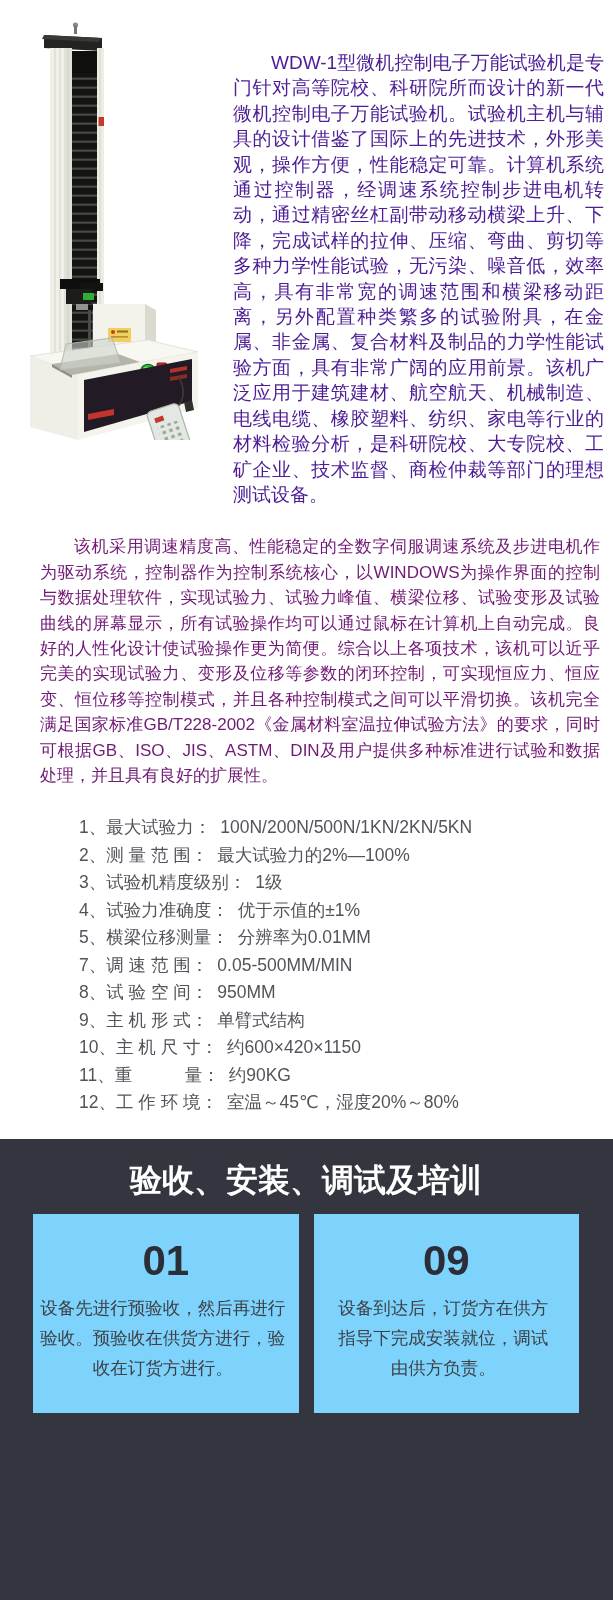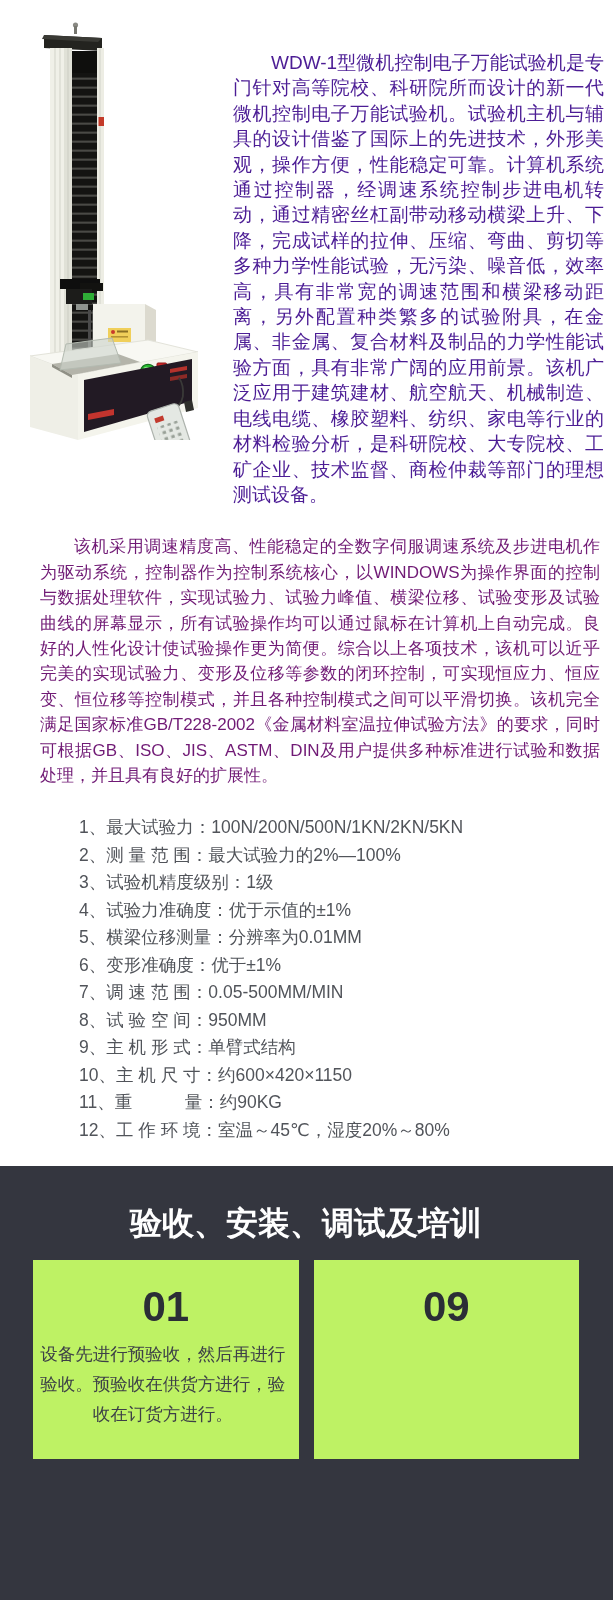--- a/index.html
+++ b/index.html
@@ -13,30 +13,30 @@
   .intro-para{flex:1;margin:0;padding:32px 0 0 3px;font-size:19px;line-height:25.4px;
               text-align:justify;text-indent:2em;color:#4c1d95;}
 
   .para2{margin:27px 13px 0 40px;font-size:17px;line-height:25.4px;text-align:justify;
          text-indent:2em;color:#701a75;}
 
   
   .spec-list{list-style:none;margin:26px 0 0 38px;padding:0;font-size:17.5px;
              line-height:27.5px;color:#51545a;}
   .spec-label{white-space:pre;margin-left:41px;}
-  .spec-value{white-space:pre;}
+  .spec-value{margin-left:9px;white-space:pre;}
 
   
   .dark-section{margin-top:22px;height:505px;box-sizing:border-box;background:#34363f;
                 padding:18px 34px 0 33px;}
-  .dark-title{margin:16px;padding-top:2px;font-size:32px;font-weight:700;color:#ffffff;
+  .dark-title{margin:0;padding-top:2px;font-size:32px;font-weight:700;color:#ffffff;
               text-align:center;letter-spacing:0px;line-height:42px;}
   .card-grid{margin-top:13px;display:grid;grid-template-columns:1fr 1fr;
              column-gap:15px;row-gap:11px;}
-  .card{background:#bef264;height:199px;box-sizing:border-box;display:flex;
+  .card{background:#7dd3fc;height:199px;box-sizing:border-box;display:flex;
         flex-direction:column;align-items:center;overflow:hidden;}
   .card-num{margin-top:26px;font-size:42px;font-weight:700;line-height:1;color:#2b2e36;}
   .card-text{margin:11px 6px 0 0;font-size:17.5px;line-height:30px;color:#3d4047;
              text-align:center;white-space:pre-line;}
 </style>
 </head>
 <body>
 
 <div class="page">
 
@@ -126,37 +126,39 @@
   </section>
 
   <p class="para2">该机采用调速精度高、性能稳定的全数字伺服调速系统及步进电机作为驱动系统，控制器作为控制系统核心，以WINDOWS为操作界面的控制与数据处理软件，实现试验力、试验力峰值、横梁位移、试验变形及试验曲线的屏幕显示，所有试验操作均可以通过鼠标在计算机上自动完成。良好的人性化设计使试验操作更为简便。综合以上各项技术，该机可以近乎完美的实现试验力、变形及位移等参数的闭环控制，可实现恒应力、恒应变、恒位移等控制模式，并且各种控制模式之间可以平滑切换。该机完全满足国家标准GB/T228-2002《金属材料室温拉伸试验方法》的要求，同时可根据GB、ISO、JIS、ASTM、DIN及用户提供多种标准进行试验和数据处理，并且具有良好的扩展性。</p>
 
   <ul class="spec-list">
     <li><span class="spec-label">1、最大试验力：</span><span class="spec-value">100N/200N/500N/1KN/2KN/5KN</span></li>
     <li><span class="spec-label">2、测 量 范 围：</span><span class="spec-value">最大试验力的2%—100%</span></li>
     <li><span class="spec-label">3、试验机精度级别：</span><span class="spec-value">1级</span></li>
     <li><span class="spec-label">4、试验力准确度：</span><span class="spec-value">优于示值的±1%</span></li>
     <li><span class="spec-label">5、横梁位移测量：</span><span class="spec-value">分辨率为0.01MM</span></li>
-    <li><span class="spec-label">6、变形准确度：</span><span class="spec-value">优于±1%</span></li>
     <li><span class="spec-label">7、调 速 范 围：</span><span class="spec-value">0.05-500MM/MIN</span></li>
     <li><span class="spec-label">8、试 验 空 间：</span><span class="spec-value">950MM</span></li>
     <li><span class="spec-label">9、主 机 形 式：</span><span class="spec-value">单臂式结构</span></li>
     <li><span class="spec-label">10、主 机 尺 寸：</span><span class="spec-value">约600×420×1150</span></li>
     <li><span class="spec-label">11、重　　　量：</span><span class="spec-value">约90KG</span></li>
     <li><span class="spec-label">12、工 作 环 境：</span><span class="spec-value">室温～45℃，湿度20%～80%</span></li>
   </ul>
 
   <section class="dark-section">
     <h2 class="dark-title">验收、安装、调试及培训</h2>
     <div class="card-grid">
       <div class="card">
         <div class="card-num">01</div>
         <p class="card-text">设备先进行预验收，然后再进行
 验收。预验收在供货方进行，验
 收在订货方进行。</p>
       </div>
       <div class="card">
         <div class="card-num">09</div>
+        <p class="card-text">设备到达后，订货方在供方
+指导下完成安装就位，调试
+由供方负责。</p>
       </div>
     </div>
   </section>
 
 </div>
 
 </body></html>

